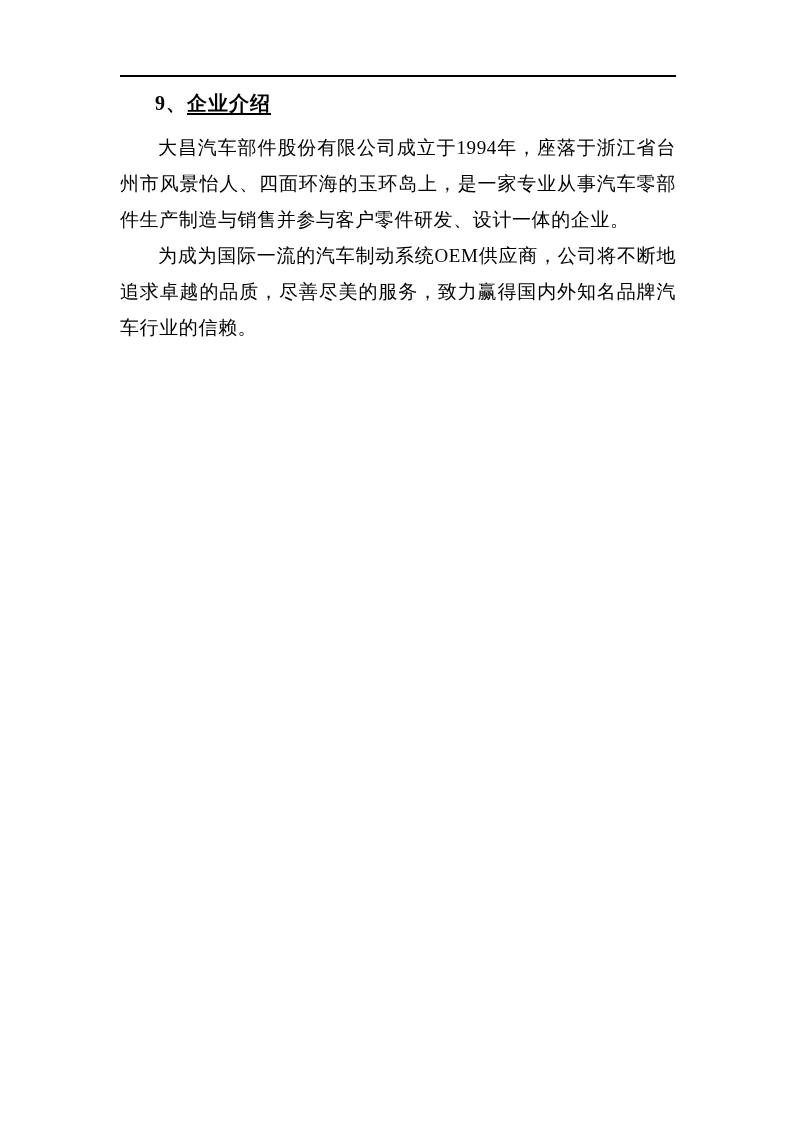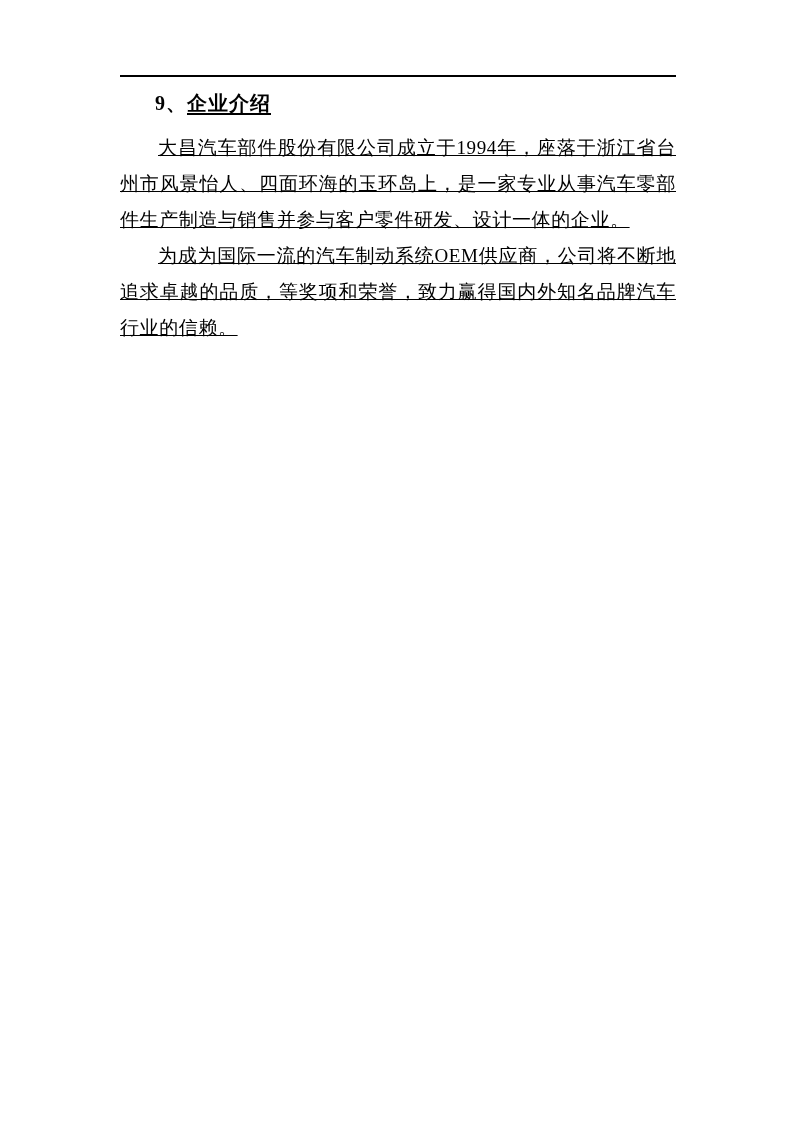--- a/index.html
+++ b/index.html
@@ -52,21 +52,20 @@
     width: 556px;
     font-size: 19px;
     line-height: 36px;
     text-align: justify;
   }
   .body-text p {
     margin: 0;
     padding: 0;
     text-indent: 2em;
     letter-spacing: 0.6px;
-    text-decoration: underline;
   }
   .footer {
     position: absolute;
     left: 0;
     top: 1044px;
     width: 794px;
     text-align: right;
     font-size: 14px;
   }
 </style>
@@ -74,20 +73,20 @@
 <body>
 
 <div class="page">
 
   <div class="header-rule"></div>
 
   <h2 class="heading"><span>9、</span><span class="underlined">企业介绍</span></h2>
 
   <div class="body-text">
     <p>大昌汽车部件股份有限公司成立于1994年，座落于浙江省台州市风景怡人、四面环海的玉环岛上，是一家专业从事汽车零部件生产制造与销售并参与客户零件研发、设计一体的企业。</p>
-    <p>为成为国际一流的汽车制动系统OEM供应商，公司将不断地追求卓越的品质，等奖项和荣誉，致力赢得国内外知名品牌汽车行业的信赖。</p>
+    <p>为成为国际一流的汽车制动系统OEM供应商，公司将不断地追求卓越的品质，尽善尽美的服务，致力赢得国内外知名品牌汽车行业的信赖。</p>
   </div>
 
   <div class="footer">
     <span>42</span>
   </div>
 
 </div>
 
 </body></html>

